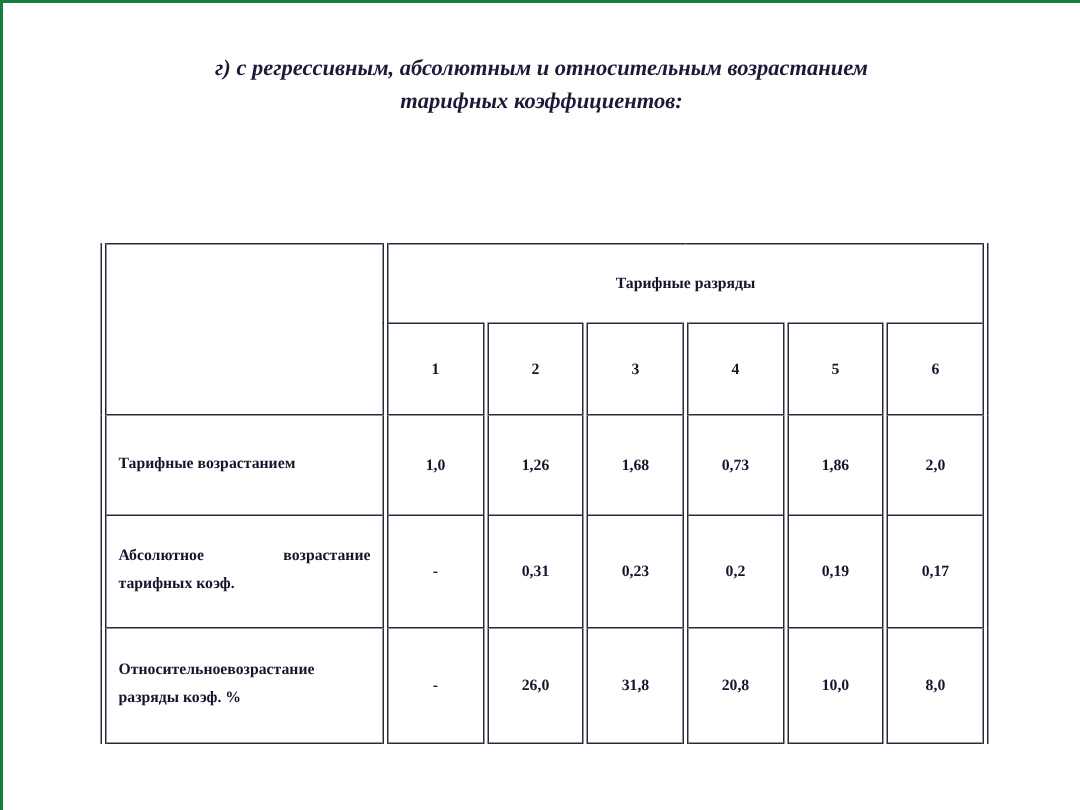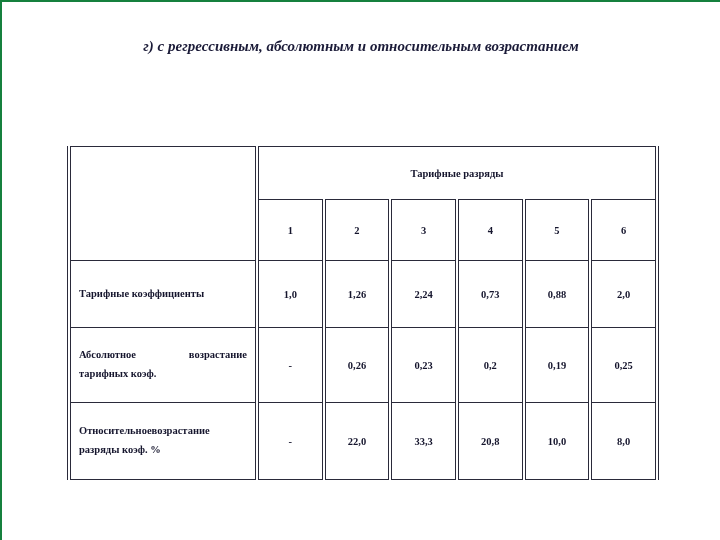--- a/index.html
+++ b/index.html
@@ -24,21 +24,21 @@
     width: 100%;
     text-align: center;
     font-weight: bold;
     font-style: italic;
     font-size: 15px;
     line-height: 1.45;
     color: #1b1b38;
   }
   table.tariff-table {
     position: absolute;
-    top: 144px;
+    top: 160px;
     left: 65px;
     border-collapse: collapse;
     table-layout: fixed;
     width: 592px;
   }
   table.tariff-table td {
     border-top: 1px solid #2a2a3a;
     border-bottom: 1px solid #2a2a3a;
     border-left: 4px double #2a2a3a;
     border-right: 4px double #2a2a3a;
@@ -68,59 +68,60 @@
   tr.data-row-2 td { height: 66px; }
   tr.data-row-3 td { height: 68px; }
 </style>
 </head>
 <body>
 
 <div class="slide">
 
   <div class="title">
     <div>г) с регрессивным, абсолютным и относительным возрастанием</div>
+    <div>тарифных коэффициентов:</div>
   </div>
 
   <table class="tariff-table">
     <tbody>
       <tr>
         <td class="label-cell" rowspan="2"></td>
         <td class="span-header" colspan="6">Тарифные разряды</td>
       </tr>
       <tr class="col-head-row">
         <td class="num">1</td>
         <td class="num">2</td>
         <td class="num">3</td>
         <td class="num">4</td>
         <td class="num">5</td>
         <td class="num">6</td>
       </tr>
       <tr class="data-row-1">
-        <td class="label-cell">Тарифные коэффициенты</td>
+        <td class="label-cell">Тарифные возрастанием</td>
         <td class="num">1,0</td>
         <td class="num">1,26</td>
-        <td class="num">2,24</td>
+        <td class="num">1,68</td>
         <td class="num">0,73</td>
-        <td class="num">0,88</td>
+        <td class="num">1,86</td>
         <td class="num">2,0</td>
       </tr>
       <tr class="data-row-2">
         <td class="label-cell">Абсолютное возрастание тарифных коэф.</td>
         <td class="num">-</td>
-        <td class="num">0,26</td>
+        <td class="num">0,31</td>
         <td class="num">0,23</td>
         <td class="num">0,2</td>
         <td class="num">0,19</td>
-        <td class="num">0,25</td>
+        <td class="num">0,17</td>
       </tr>
       <tr class="data-row-3">
         <td class="label-cell">Относительноевозрастание разряды коэф. %</td>
         <td class="num">-</td>
-        <td class="num">22,0</td>
-        <td class="num">33,3</td>
+        <td class="num">26,0</td>
+        <td class="num">31,8</td>
         <td class="num">20,8</td>
         <td class="num">10,0</td>
         <td class="num">8,0</td>
       </tr>
     </tbody>
   </table>
 
 </div>
 
 </body></html>

